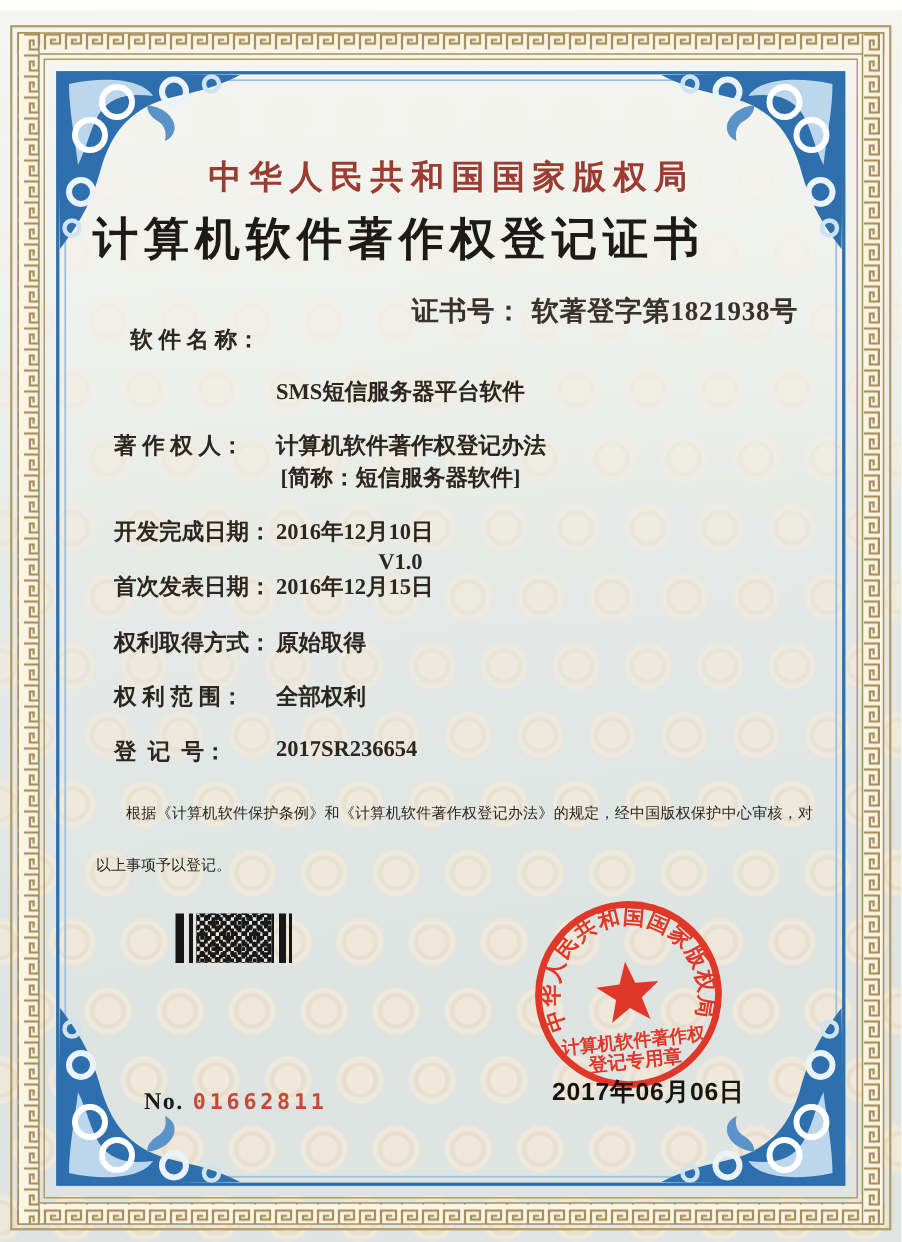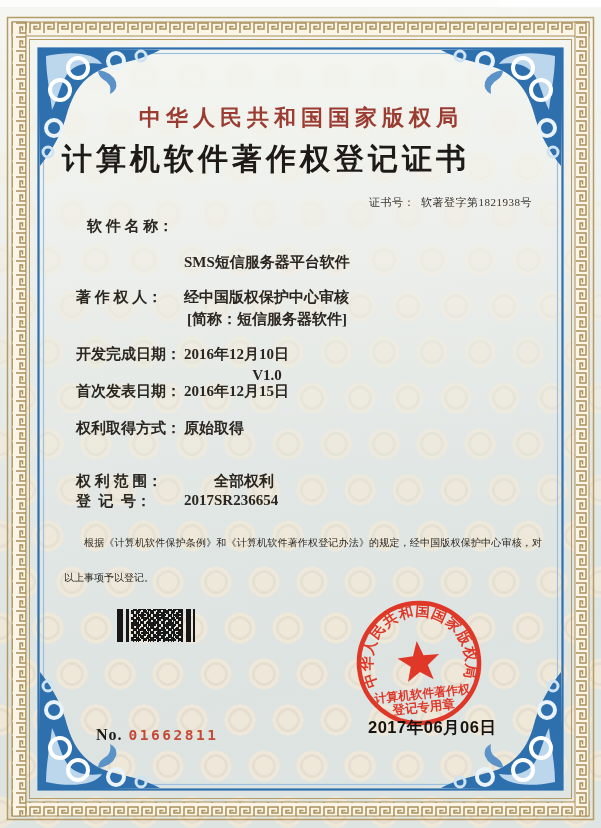--- a/index.html
+++ b/index.html
@@ -28,33 +28,33 @@
   }
 
   .frame { position:absolute; left:0; top:0; width:601px; height:821px; pointer-events:none; }
 
   
   .content { position:absolute; left:62px; top:0; width:478px; height:100%; color:#2b2620; }
   .authority { position:absolute; left:0; top:96px; width:100%; text-align:center;
     font-size:22px; font-weight:700; letter-spacing:5px; color:#9a3c31; white-space:nowrap; }
   .cert-title { position:absolute; left:0; top:132px; width:100%; 
     font-size:30px; font-weight:700; letter-spacing:4px; color:#1d1a17; white-space:nowrap; }
-  .cert-no { position:absolute; right:8px; top:188px; font-size:11px; font-weight:400; color:#39322c; letter-spacing:.5px; }
+  .cert-no { position:absolute; right:8px; top:188px; font-size:18px; font-weight:700; color:#39322c; letter-spacing:.5px; }
   .cert-no span { margin-left:6px; }
 
   .row { position:absolute; left:14px; width:470px; display:flex; font-size:15px; font-weight:700; white-space:pre; }
   .row .lbl { width:108px; flex:0 0 108px; }
   .row .val { font-weight:600; }
   .row .val .vline { display:block; line-height:22.5px; }
   .r-name { top:210px;text-align:center; }
   .r-owner { top:281px; }
   .r-dev { top:338px; }
   .r-pub { top:375px;align-items:center; }
   .r-acq { top:412px; }
-  .r-scope { top:465px;gap:30px; }
+  .r-scope { top:448px; }
   .r-reg { top:485px; }
 
   .statement { position:absolute; left:2px; top:518px; width:478px;
     font-size:10px; font-weight:400; line-height:35px; text-indent:2em; color:#2b2620; text-align:justify; }
 
   
   .barcode { position:absolute; left:117px; top:602px; width:85px; height:33px; display:flex; }
   .bc-left { width:14px; height:100%;
     background:repeating-linear-gradient(90deg,#161616 0 6px,transparent 6px 9px,#161616 9px 12px,transparent 12px 14px); }
   .bc-mid { width:50px; height:100%;
@@ -137,21 +137,21 @@
         <span class="lbl">软 件 名 称：</span>
         <span class="val">
           <span class="vline">SMS短信服务器平台软件</span>
           <span class="vline">[简称：短信服务器软件]</span>
           <span class="vline">V1.0</span>
         </span>
       </div>
 
       <div class="row r-owner">
         <span class="lbl">著 作 权 人：</span>
-        <span class="val">经中国版权保护中心审核</span>
+        <span class="val">计算机软件著作权登记办法</span>
       </div>
 
       <div class="row r-dev">
         <span class="lbl">开发完成日期：</span>
         <span class="val">2016年12月10日</span>
       </div>
 
       <div class="row r-pub">
         <span class="lbl">首次发表日期：</span>
         <span class="val">2016年12月15日</span>

